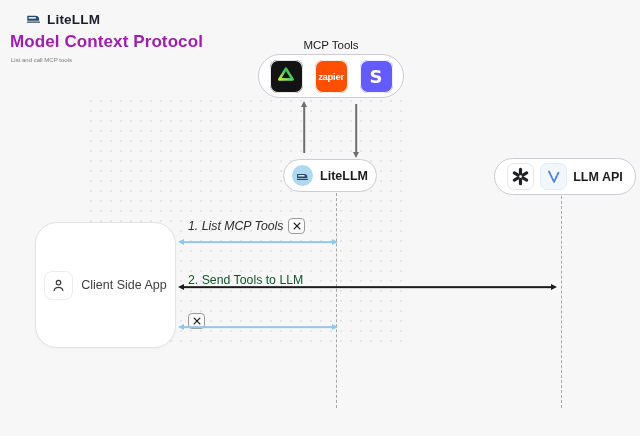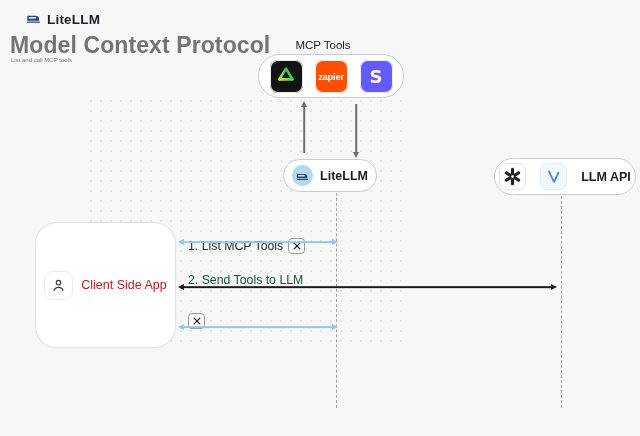--- a/index.html
+++ b/index.html
@@ -9,39 +9,39 @@
     -webkit-font-smoothing:antialiased;
   }
   .dot-grid{
     position:absolute;left:86px;top:96px;width:322px;height:252px;
     background-image:radial-gradient(circle,rgba(40,40,70,0.09) 1px,transparent 1.2px);
     background-size:10px 10px;pointer-events:none;
   }
   
   .brand{position:absolute;left:26px;top:10px;display:flex;align-items:center;gap:6px;}
   .brand-label{font-size:13.5px;font-weight:700;color:#1d1d2b;letter-spacing:.2px;}
-  .page-title{position:absolute;left:10px;top:32px;font-size:23px;font-weight:700;color:#737373;letter-spacing:.1px;}
+  .page-title{position:absolute;left:10px;top:32px;font-size:17px;font-weight:700;color:#a21caf;letter-spacing:.1px;}
   .page-subtitle{position:absolute;left:11px;top:57px;font-size:6px;color:#7a7a7a;}
   
   .pill{position:absolute;background:#fff;border:1px solid #c9cdd2;display:flex;align-items:center;justify-content:center;box-sizing:border-box;}
-  .mcp-label{position:absolute;left:250px;top:39px;width:146px;text-align:center;font-size:11.5px;font-weight:500;color:#1c1c1c;}
+  .mcp-label{position:absolute;left:258px;top:39px;width:146px;text-align:center;font-size:11.5px;font-weight:500;color:#1c1c1c;}
   .mcp-box{left:258px;top:54px;width:146px;height:44px;border-radius:22px;gap:12px;}
   .tile{width:33px;height:33px;border-radius:8px;display:flex;align-items:center;justify-content:center;box-shadow:0 0 0 1px rgba(255,255,255,.9) inset;}
   .tile-zapier-text{color:#fff;font-weight:700;font-size:9.5px;letter-spacing:-.3px;}
   .tile-stripe-text{color:#fff;font-weight:700;font-size:18px;font-family:"DejaVu Sans",sans-serif;}
   .litellm-pill{left:283px;top:159px;width:94px;height:33px;border-radius:17px;gap:7px;}
   .node-label{font-size:12.5px;font-weight:600;color:#1c1c1c;}
   .litellm-circle{width:21px;height:21px;border-radius:50%;background:#aed9ee;display:flex;align-items:center;justify-content:center;}
-  .llm-pill{left:494px;top:158px;width:142px;height:37px;border-radius:19px;gap:14px;}
+  .llm-pill{left:494px;top:158px;width:142px;height:37px;border-radius:19px;gap:6px;}
   .mini-tile{width:27px;height:27px;border-radius:7px;display:flex;align-items:center;justify-content:center;box-sizing:border-box;}
   .openai-tile{background:#fff;border:1px solid #e6e6e6;}
   .bluev-tile{background:#f2f7fd;border:1px solid #e2ecf7;}
   .client-box{left:35px;top:222px;width:141px;height:126px;border-radius:22px;border:1px solid #e3e3e7;box-shadow:0 1px 3px rgba(0,0,0,.04);gap:8px;}
   .client-icon-tile{width:27px;height:27px;border-radius:8px;border:1px solid #ececef;background:#fff;display:flex;align-items:center;justify-content:center;}
-  .client-label{font-size:12.5px;font-weight:500;color:#b91c1c;}
+  .client-label{font-size:12.5px;font-weight:500;color:#404040;}
   
   .lifeline{position:absolute;width:0;border-left:1.6px dashed #a6a6a6;}
   .lifeline-litellm{left:336px;top:193px;height:215px;}
   .lifeline-llm{left:561px;top:196px;height:212px;}
   
   .h-arrow{position:absolute;height:8px;}
   .h-arrow .line{position:absolute;left:5px;right:5px;top:50%;height:1.7px;transform:translateY(-50%);background:currentColor;}
   .h-arrow .head-l,.h-arrow .head-r{position:absolute;top:50%;transform:translateY(-50%);width:0;height:0;border-top:3.6px solid transparent;border-bottom:3.6px solid transparent;}
   .h-arrow .head-l{left:0;border-right:6.5px solid currentColor;}
   .h-arrow .head-r{right:0;border-left:6.5px solid currentColor;}
@@ -149,21 +149,21 @@
   <div class="pill client-box">
     <span class="client-icon-tile">
       <svg width="17" height="17" viewBox="0 0 24 24" fill="none" stroke="#3a3a3a" stroke-width="1.7" stroke-linecap="round">
         <circle cx="12" cy="8" r="3.1"></circle>
         <path d="M5.8 19.2 a6.3 5.6 0 0 1 12.4 0"></path>
       </svg>
     </span>
     <span class="client-label">Client Side App</span>
   </div>
 
-  <div class="step-label step-1" style="left:188px;top:238px;">
+  <div class="step-label step-1" style="left:188px;top:218px;font-style:italic;">
     <span>1. List MCP Tools</span>
     <span class="tool-badge">
       <svg width="10" height="10" viewBox="0 0 16 16">
           <g stroke="#1f1f1f" stroke-width="2.1" stroke-linecap="round">
             <path d="M3.4 3.4 L12.6 12.6"></path>
             <path d="M12.6 3.4 L3.4 12.6"></path>
           </g>
         </svg>
     </span>
   </div>

